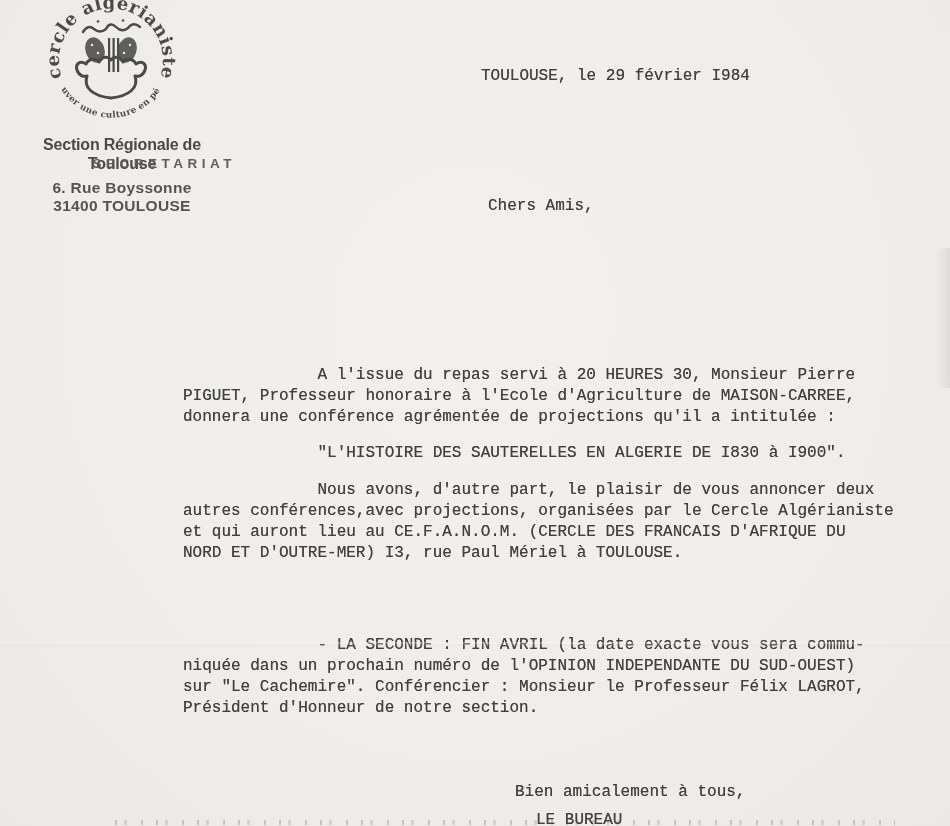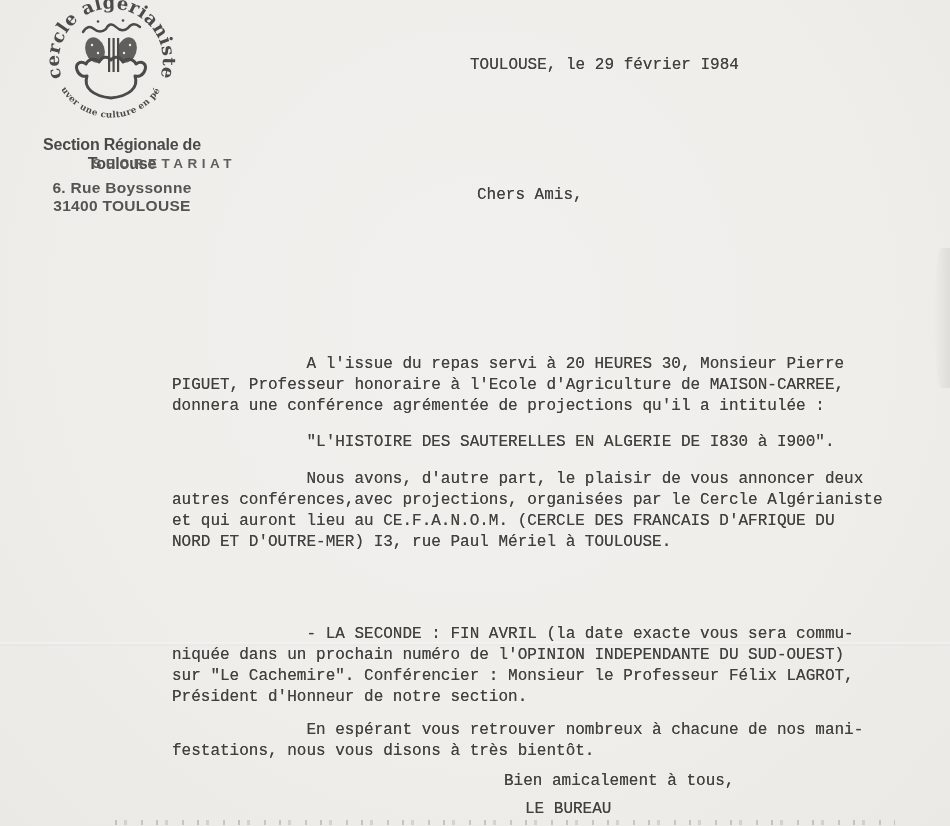--- a/index.html
+++ b/index.html
@@ -3,21 +3,21 @@
 <meta charset="utf-8">
 <style>
   html,body { margin:0; padding:0; }
   .page {
     position:relative; width:950px; height:826px; overflow:hidden;
     background: radial-gradient(ellipse at 50% 38%, #f1f0ee 0%, #efeeeb 55%, #eae9e5 100%);
     font-family:"Liberation Mono", monospace;
   }
   
   .tw {
-    position:absolute; margin:7px;
+    position:absolute; margin:18px;
     font:16px/21px "Liberation Mono", monospace;
     color:#41403d; white-space:pre;
     text-shadow:0 0 .4px rgba(60,60,58,.75);
   }
   
   .hdr { position:absolute; left:8px; width:228px; text-align:center; }
   .hdr-section { top:135px; font:700 16px/19px "Liberation Sans", sans-serif; color:#4a4947; letter-spacing:-0.2px; }
   .hdr-secretariat { top:156px; font:700 13.5px/16px "Liberation Sans", sans-serif; color:#5f5e5c; letter-spacing:4.5px;text-align:right; }
   .hdr-addr1 { top:179px; } .hdr-addr2 { top:197px; } .hdr-addr3 { top:215px; }
   .hdr-addr1,.hdr-addr2,.hdr-addr3 { font:600 15.5px/18px "Liberation Sans", sans-serif; color:#565452; letter-spacing:.3px; }
@@ -90,22 +90,20 @@
 donnera une conférence agrémentée de projections qu'il a intitulée :</pre>
   <pre class="tw" style="left:165px; top:425px;">              "L'HISTOIRE DES SAUTERELLES EN ALGERIE DE I830 à I900".</pre>
   <pre class="tw" style="left:165px; top:462px;">              Nous avons, d'autre part, le plaisir de vous annoncer deux
 autres conférences,avec projections, organisées par le Cercle Algérianiste
 et qui auront lieu au CE.F.A.N.O.M. (CERCLE DES FRANCAIS D'AFRIQUE DU
 NORD ET D'OUTRE-MER) I3, rue Paul Mériel à TOULOUSE.</pre>
   <pre class="tw" style="left:165px; top:617px;">              - LA SECONDE : FIN AVRIL (la date exacte vous sera commu-
 niquée dans un prochain numéro de l'OPINION INDEPENDANTE DU SUD-OUEST)
 sur "Le Cachemire". Conférencier : Monsieur le Professeur Félix LAGROT,
 Président d'Honneur de notre section.</pre>
-  <pre class="tw" style="left:165px; top:713px;">              En espérant vous retrouver nombreux à chacune de nos mani-
-festations, nous vous disons à très bientôt.</pre>
 
   <pre class="tw" style="left:497px; top:764px;">Bien amicalement à tous,</pre>
   <pre class="tw" style="left:518px; top:792px;">LE BUREAU</pre>
 
   <div class="crease-h"></div>
   <div class="crease-r"></div>
   <div class="cutoff-remnant"></div>
 </div>
 
 </body></html>

